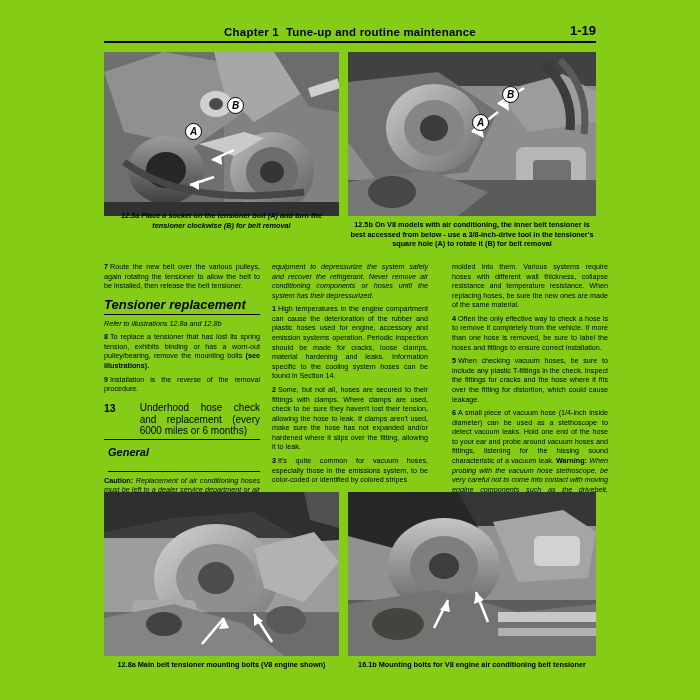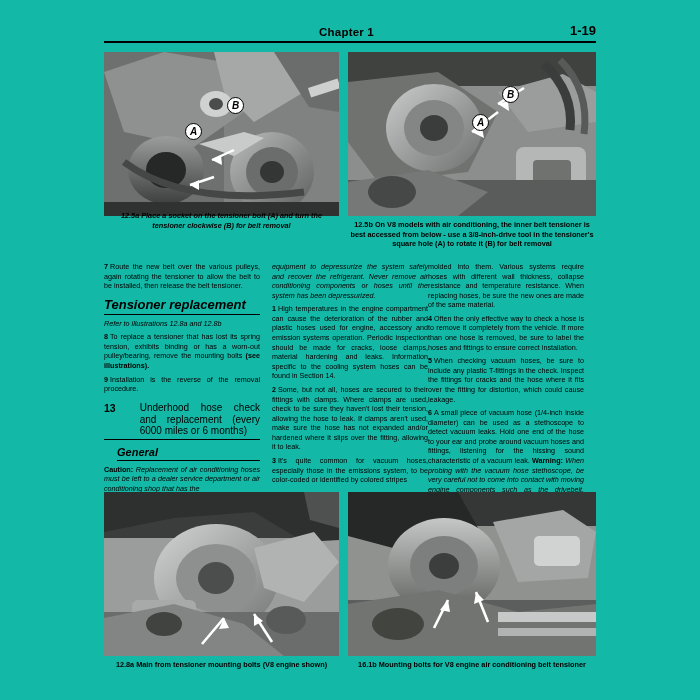--- a/index.html
+++ b/index.html
@@ -5,21 +5,21 @@
   * { box-sizing: border-box; }
   html, body {
     margin: 0; padding: 0;
     width: 700px; height: 700px;
     background: #ffffff;
     font-family: "Liberation Sans", sans-serif;
   }
   .page {
     position: relative;
     width: 700px; height: 700px;
-    background: #14b8a6;
+    background: #84cc16;
     padding: 0;
     overflow: hidden;
   }
 
   
   .header {
     position: absolute;
     left: 104px; top: 26px; width: 492px;
     display: flex;
     align-items: baseline;
@@ -67,43 +67,43 @@
   
   .col {
     position: absolute;
     font-size: 7.2px;
     line-height: 1.33;
     text-align: justify;
     color: #000;
   }
   .col-left   { left: 104px; top: 258px; width: 156px; }
   .col-mid    { left: 272px; top: 258px; width: 156px; }
-  .col-right  { left: 428px; top: 258px; width: 156px; }
+  .col-right  { left: 452px; top: 258px; width: 156px; }
 
   .col p { margin: 4px 0 4px 0; }
   .num { font-weight: bold; margin-right: 2px; }
   .ital { font-style: italic; }
   .bold { font-weight: bold; }
 
   h2.sec {
     font-size: 13px;
     font-style: italic;
     font-weight: bold;
     margin: 7px 0 3px 0;
     border-bottom: 1.6px solid #000;
     padding-bottom: 1px;
     line-height: 1.15;
   }
   h3.subsec {
     font-size: 11px;
     font-style: italic;
     font-weight: bold;
-    margin: 6px 0 2px 13px;
+    margin: 6px 0 2px 4px;
     border-bottom: 1.3px solid #000;
-    padding-bottom: 1px;
+    padding-bottom: 12px;
     line-height: 1.15;
   }
   .sechead {
     display: flex;
     align-items: flex-start;
     border-bottom: 1.6px solid #000;
     margin: 8px 0 4px 0;
     padding-bottom: 2px;
   }
   .sechead-num {
@@ -137,20 +137,21 @@
     justify-content: center;
   }
 </style>
 </head>
 <body>
 
 <div class="page">
 
   <div class="header">
     <span class="header-title header-chapter">Chapter 1</span>
+    <span class="header-title">Tune-up and routine maintenance</span>
     <span class="header-page">1-19</span>
   </div>
 
   <div class="fig fig-top-left">
     <svg width="235" height="164" viewBox="0 0 235 164">
       <defs>
         <linearGradient id="g1" x1="0" y1="0" x2="1" y2="1">
           <stop offset="0%" stop-color="#b9bcba"></stop>
             <stop offset="100%" stop-color="#5c5f5d"></stop>
         </linearGradient>
@@ -244,21 +245,21 @@
 
     <h3 class="subsec">General</h3>
 
     <p>
       <span class="bold">Caution:</span>
       <span class="ital">Replacement of air conditioning hoses must be left to a dealer service department or air conditioning shop that has the</span>
     </p>
   </div>
 
   <div class="col col-mid">
-    <p class="ital">equipment to depressurize the system safely and recover the refrigerant. Never remove air conditioning components or hoses until the system has been depressurized.</p>
+    <p class="ital">equipment to depressurize the system safely and recover the refrigerant. Never remove air conditioning components or hoses until the system has their depressurized.</p>
 
     <p>
       <span class="num">1</span><span>High temperatures in the engine compartment can cause the deterioration of the rubber and plastic hoses used for engine, accessory and emission systems operation. Periodic inspection should be made for cracks, loose clamps, material hardening and leaks. Information specific to the cooling system hoses can be found in Section 14.</span>
     </p>
 
     <p>
       <span class="num">2</span><span>Some, but not all, hoses are secured to their fittings with clamps. Where clamps are used, check to be sure they haven't lost their tension, allowing the hose to leak. If clamps aren't used, make sure the hose has not expanded and/or hardened where it slips over the fitting, allowing it to leak.</span>
     </p>
 
 
@@ -304,21 +305,21 @@
       <ellipse cx="60" cy="132" rx="18" ry="12" fill="#40433f"></ellipse>
       <ellipse cx="182" cy="128" rx="20" ry="14" fill="#575a58"></ellipse>
       <path d="M200,0 L235,0 L235,36 L206,28 Z" fill="#4e514f"></path>
 
       <line x1="98" y1="152" x2="120" y2="126" stroke="#ffffff" stroke-width="2.6"></line>
       <polygon points="120,126 115,137 125,136" fill="#ffffff"></polygon>
       <line x1="168" y1="150" x2="150" y2="122" stroke="#ffffff" stroke-width="2.6"></line>
       <polygon points="150,122 150,134 159,129" fill="#ffffff"></polygon>
     </svg>
   </div>
-  <div class="cap cap-bot-left">12.8a  Main from tensioner mounting bolts (V8 engine shown)</div>
+  <div class="cap cap-bot-left">12.8a  Main belt tensioner mounting bolts (V8 engine shown)</div>
 
   <div class="fig fig-bot-right">
     <svg width="248" height="164" viewBox="0 0 248 164">
       <defs>
         <linearGradient id="g5" x1="0" y1="0" x2="0" y2="1">
           <stop offset="0%" stop-color="#c4c7c5"></stop>
             <stop offset="100%" stop-color="#5f625f"></stop>
         </linearGradient>
       </defs>
       <rect width="248" height="164" fill="#8f928f"></rect>

